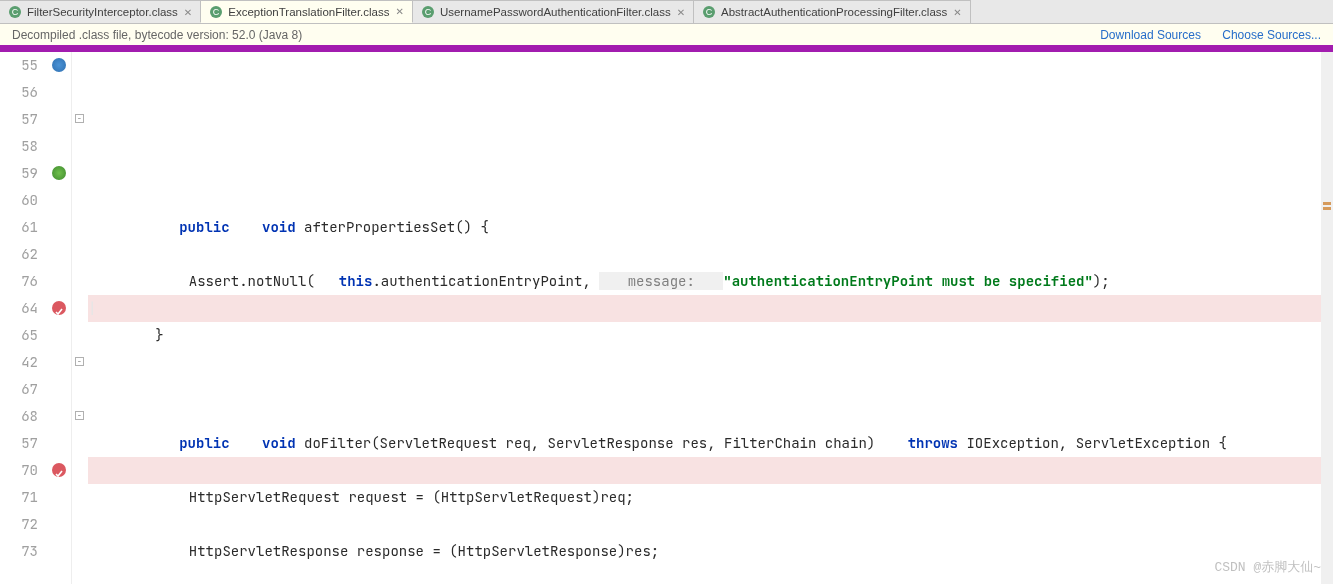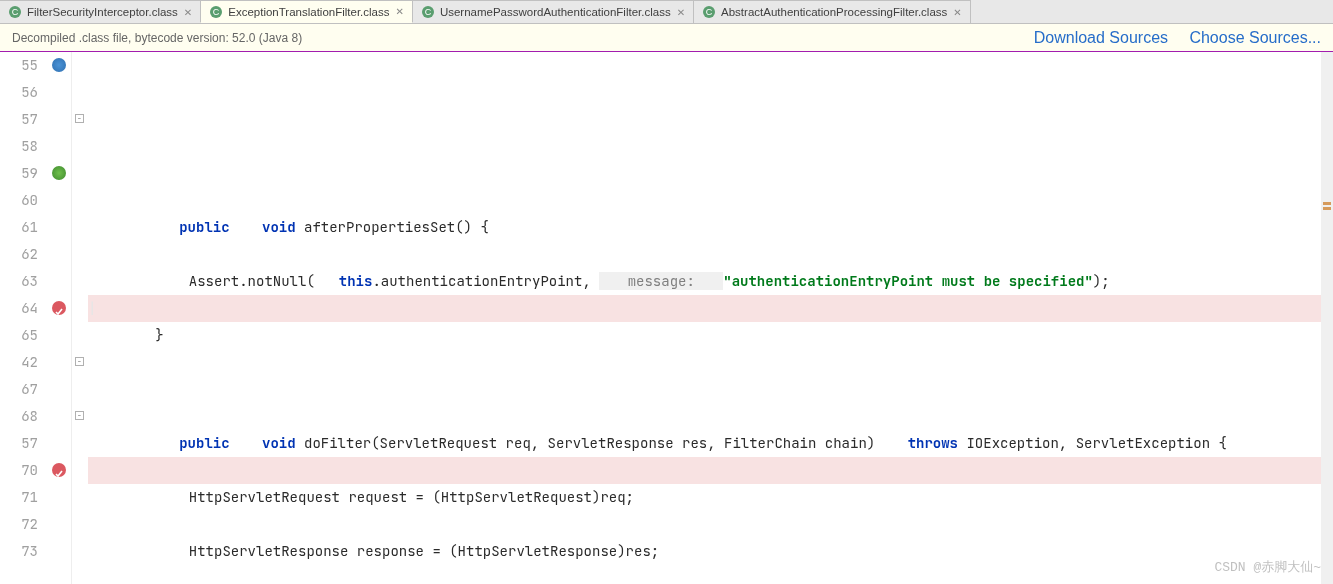--- a/index.html
+++ b/index.html
@@ -2,22 +2,22 @@
 <html><head>
 <meta charset="utf-8">
 <style>
 * { margin:0; padding:0; box-sizing:border-box; }
 body { font-family: "Segoe UI", Arial, sans-serif; font-size:12px; background:#fff; color:#2b2b2b; overflow:hidden; width:1333px; height:584px; position:relative; }
 .tabs { display:flex; background:#e8e8e8; border-bottom:1px solid #c0c0c0; height:24px; align-items:flex-end; }
 .tab { display:flex; align-items:center; padding:3px 8px; background:#e8e8e8; border:1px solid #c0c0c0; border-bottom:none; margin-left:-1px; height:23px; font-size:11.5px; color:#404040; cursor:pointer; }
 .tab.active { background:#fffef0; border-bottom:1px solid #fffef0; position:relative; z-index:2; }
 .tab .ficon { width:14px; height:14px; margin-right:5px; display:inline-flex; align-items:center; justify-content:center; }
 .tab .close { margin-left:6px; color:#888; font-size:10px; }
-.banner { background:#fffef0; border-bottom:1px solid #a21caf; display:flex; justify-content:space-between; align-items:center; height:28px; padding:0 12px; color:#666; font-size:12px; }
-.banner .links a { color:#266dc9; text-decoration:none; margin-left:18px; font-size:16px; }
+.banner { background:#fffef0; border-bottom:7px solid #a21caf; display:flex; justify-content:space-between; align-items:center; height:28px; padding:0 12px; color:#666; font-size:12px; }
+.banner .links a { color:#266dc9; text-decoration:none; margin-left:18px; font-size:12px; }
 .editor { display:flex; height:calc(100% - 52px); font-family: "JetBrains Mono","Consolas",monospace; font-size:14px; line-height:27px;justify-content:space-between; }
 .gutter { width:48px; text-align:right; padding-right:10px; color:#a0a0a0; background:#fff; user-select:none; }
 .markers { width:24px; background:#fff; position:relative; border-right:1px solid #eee; }
 .marker { position:absolute; width:14px; height:14px; border-radius:50%; left:4px; }
 .fold { width:16px; background:#fff; position:relative; }
 .foldmark { position:absolute; left:3px; width:9px; height:9px; border:1px solid #b0b0b0; background:#fff; font-size:8px; line-height:7px; text-align:center; color:#808080; }
 .code { flex:1; overflow:hidden; white-space:pre; position:relative; }
 .hl { position:absolute; left:0; right:0; height:27px; background:#f8e2e2; z-index:0; }
 .lines { position:relative; z-index:1; }
 .kw { color:#0033b3; font-weight:bold;margin-left:24px; }
@@ -85,21 +85,21 @@
 <div class="editor">
   <div class="gutter">
     <div>55</div>
     <div>56</div>
     <div>57</div>
     <div>58</div>
     <div>59</div>
     <div>60</div>
     <div>61</div>
     <div>62</div>
-    <div>63</div>
+    <div>76</div>
     <div>64</div>
     <div>65</div>
     <div>42</div>
     <div>67</div>
     <div>68</div>
     <div>57</div>
     <div>70</div>
     <div>71</div>
     <div>72</div>
     <div>73</div>

